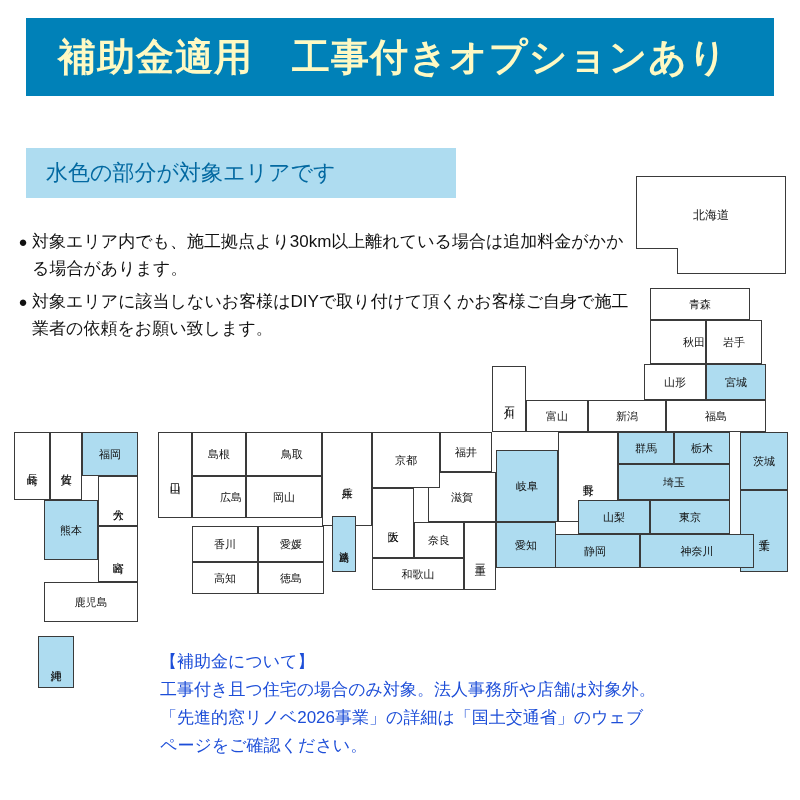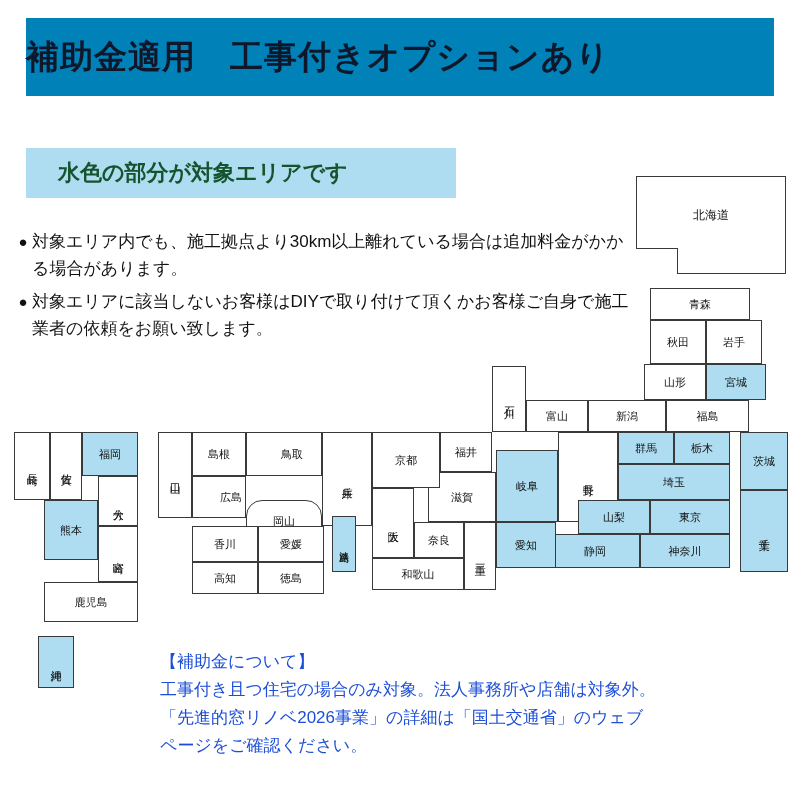--- a/index.html
+++ b/index.html
@@ -18,39 +18,40 @@
   }
   
   .banner {
     position:absolute;
     left:26px; top:18px;
     width:748px; height:78px;
     background:#0081b8;
     display:flex; align-items:center;
   }
   .banner-title {
-    color:#0f172a;
-    font-size:33px;
+    color:#fef9c3;
+    font-size:38px;
     font-weight:bold;
     letter-spacing:1px;
+    padding-left:32px;
     white-space:pre;
   }
   
   .subheading {
     position:absolute;
     left:26px; top:148px;
     width:430px; height:50px;
     background:#aedcf0;
     display:flex; align-items:center;
   }
   .subheading span {
     font-size:22px;
-    font-weight:bold;
-    color:#14532d;
-    padding-left:32px;
+    font-weight:normal;
+    color:#0369a1;
+    padding-left:20px;
   }
   
   .notes {
     position:absolute;
     left:14px; top:228px;
     width:620px;
   }
   .note {
     display:flex;
     align-items:flex-start;
@@ -151,37 +152,37 @@
 
     <div class="hokkaido" style="left:636px; top:176px; width:150px; height:98px;">
       <div class="label">北海道</div>
       <div class="notch"></div>
     </div>
 
     <div class="pref" style="left:650px; top:288px; width:100px; height:32px;">
       <span>青森</span>
     </div>
 
-    <div class="pref" style="left:650px; top:320px; width:56px; height:44px;">
+    <div class="pref" style="left:650px; top:320px; width:56px; height:44px;justify-content:flex-end;">
       <span>秋田</span>
     </div>
 
     <div class="pref" style="left:706px; top:320px; width:56px; height:44px;">
       <span>岩手</span>
     </div>
 
     <div class="pref" style="left:644px; top:364px; width:62px; height:36px;">
       <span>山形</span>
     </div>
 
     <div class="pref hl" style="left:706px; top:364px; width:60px; height:36px;text-align:right;">
       <span>宮城</span>
     </div>
 
-    <div class="pref" style="left:666px; top:400px; width:83px; height:32px;">
+    <div class="pref" style="left:666px; top:400px; width:100px; height:32px;">
       <span>福島</span>
     </div>
 
     <div class="pref" style="left:588px; top:400px; width:78px; height:32px;">
       <span>新潟</span>
     </div>
 
     <div class="pref" style="left:526px; top:400px; width:62px; height:32px;">
       <span>富山</span>
     </div>
@@ -227,21 +228,21 @@
     </div>
 
     <div class="pref hl vert" style="left:740px; top:490px; width:48px; height:82px;">
       <span>千葉</span>
     </div>
 
     <div class="pref hl" style="left:550px; top:534px; width:90px; height:34px;">
       <span>静岡</span>
     </div>
 
-    <div class="pref hl" style="left:640px; top:534px; width:90px; height:34px;">
+    <div class="pref hl" style="left:640px; top:534px; width:114px; height:34px;">
       <span>神奈川</span>
     </div>
 
     <div class="pref hl" style="left:496px; top:522px; width:60px; height:46px;">
       <span>愛知</span>
     </div>
 
     <div class="pref vert" style="left:464px; top:522px; width:32px; height:68px;">
       <span>三重</span>
     </div>
@@ -271,21 +272,21 @@
     </div>
 
     <div class="pref" style="left:246px; top:432px; width:76px; height:44px;padding-left:16px;">
       <span>鳥取</span>
     </div>
 
     <div class="pref" style="left:192px; top:432px; width:54px; height:44px;">
       <span>島根</span>
     </div>
 
-    <div class="pref" style="left:246px; top:500px; width:76px; height:42px;border-radius:16px;">
+    <div class="pref" style="left:246px; top:476px; width:76px; height:42px;">
       <span>岡山</span>
     </div>
 
     <div class="pref" style="left:192px; top:476px; width:54px; height:42px;padding-left:24px;">
       <span>広島</span>
     </div>
 
     <div class="pref vert" style="left:158px; top:432px; width:34px; height:86px;">
       <span>山口</span>
     </div>

